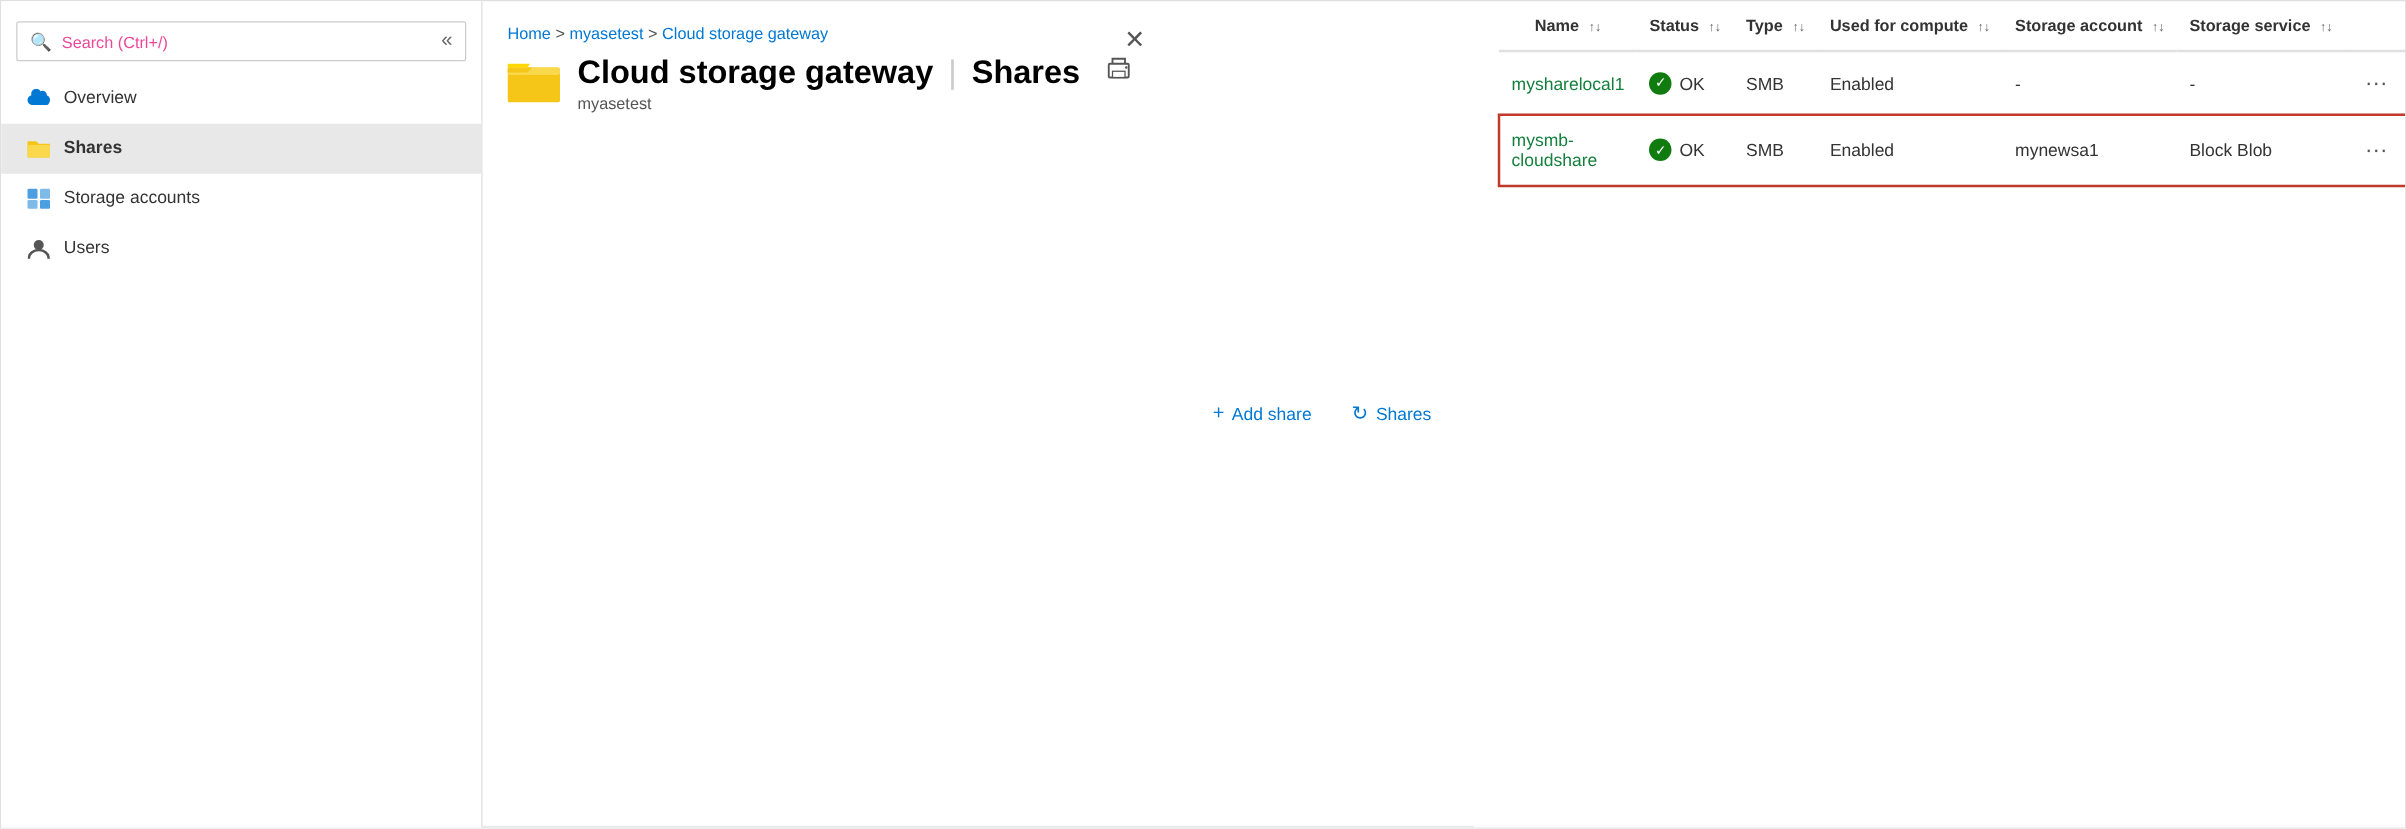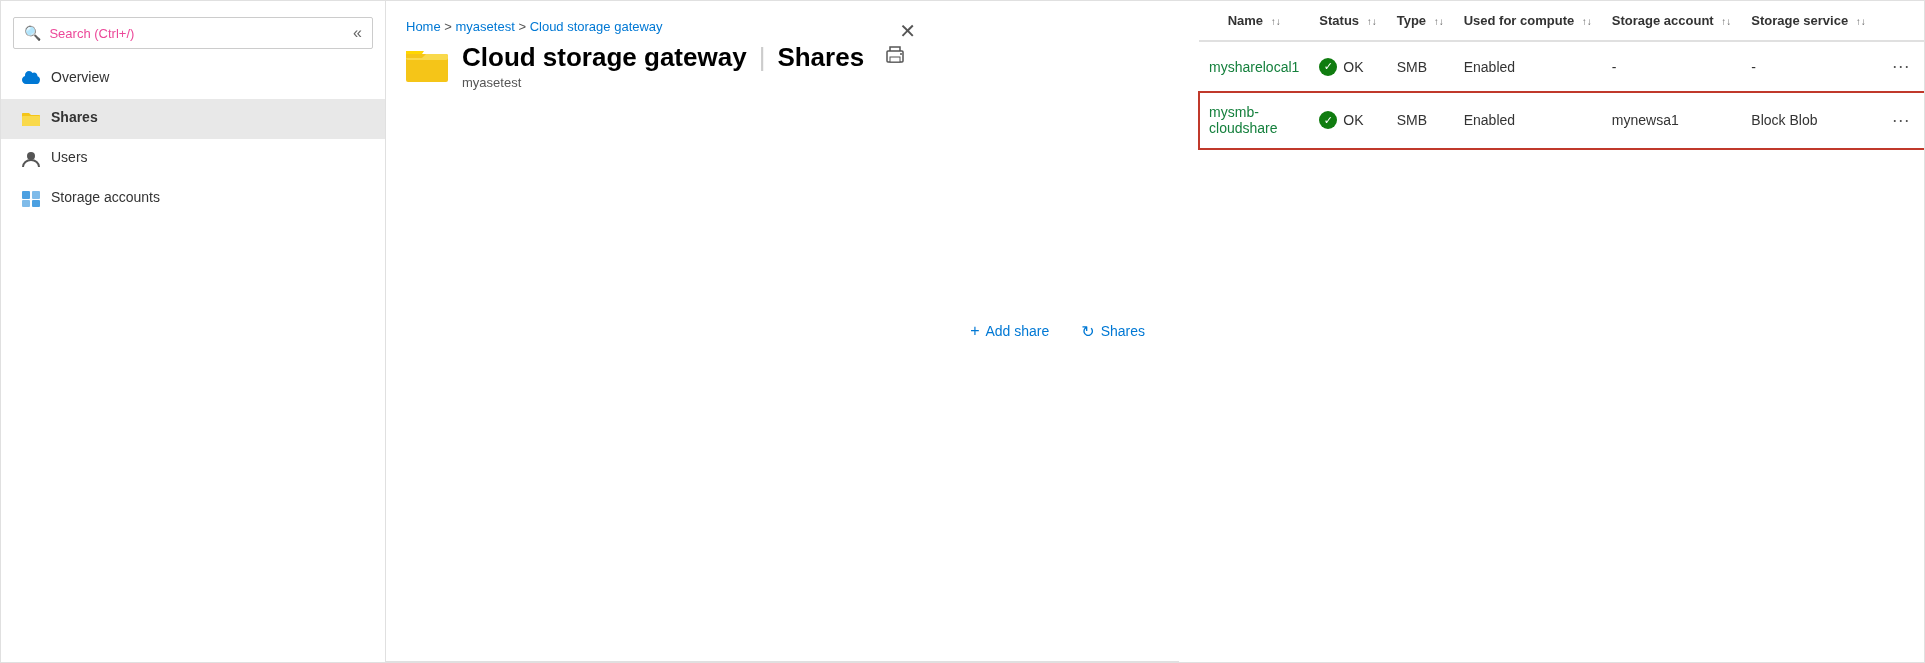--- a/index.html
+++ b/index.html
@@ -245,38 +245,38 @@
         <svg width="20" height="17" viewBox="0 0 20 17" fill="none">
           <path d="M1 3C1 2.4 1.4 2 2 2H8L10 4H18C18.6 4 19 4.4 19 5V14C19 14.6 18.6 15 18 15H2C1.4 15 1 14.6 1 14V3Z" fill="#f5c518"></path>
           <rect x="1" y="5" width="18" height="10" rx="1" fill="#f9d94b"></rect>
         </svg>
       </div>
       <span>Shares</span>
     </div>
 
     <div class="nav-item">
       <div class="nav-icon">
-        <svg width="18" height="18" viewBox="0 0 18 18" fill="none">
-          <circle cx="9" cy="6" r="4" fill="#555"></circle>
-          <path d="M1 17C1 13.1 4.6 10 9 10C13.4 10 17 13.1 17 17" stroke="#555" stroke-width="2" fill="none"></path>
-        </svg>
-      </div>
-      <span>Users</span>
-    </div>
-
-    <div class="nav-item">
-      <div class="nav-icon">
         <svg width="20" height="18" viewBox="0 0 20 18" fill="none">
           <rect x="1" y="1" width="8" height="8" rx="1" fill="#0078d4" opacity="0.7"></rect>
           <rect x="11" y="1" width="8" height="8" rx="1" fill="#0078d4" opacity="0.5"></rect>
           <rect x="1" y="10" width="8" height="7" rx="1" fill="#0078d4" opacity="0.5"></rect>
           <rect x="11" y="10" width="8" height="7" rx="1" fill="#0078d4" opacity="0.7"></rect>
         </svg>
       </div>
       <span>Storage accounts</span>
+    </div>
+
+    <div class="nav-item">
+      <div class="nav-icon">
+        <svg width="18" height="18" viewBox="0 0 18 18" fill="none">
+          <circle cx="9" cy="6" r="4" fill="#555"></circle>
+          <path d="M1 17C1 13.1 4.6 10 9 10C13.4 10 17 13.1 17 17" stroke="#555" stroke-width="2" fill="none"></path>
+        </svg>
+      </div>
+      <span>Users</span>
     </div>
 
   </div>
 
   <div class="main">
 
     <div class="header">
       <div class="breadcrumb">
         <a>Home</a>
         <span> &gt; </span>

